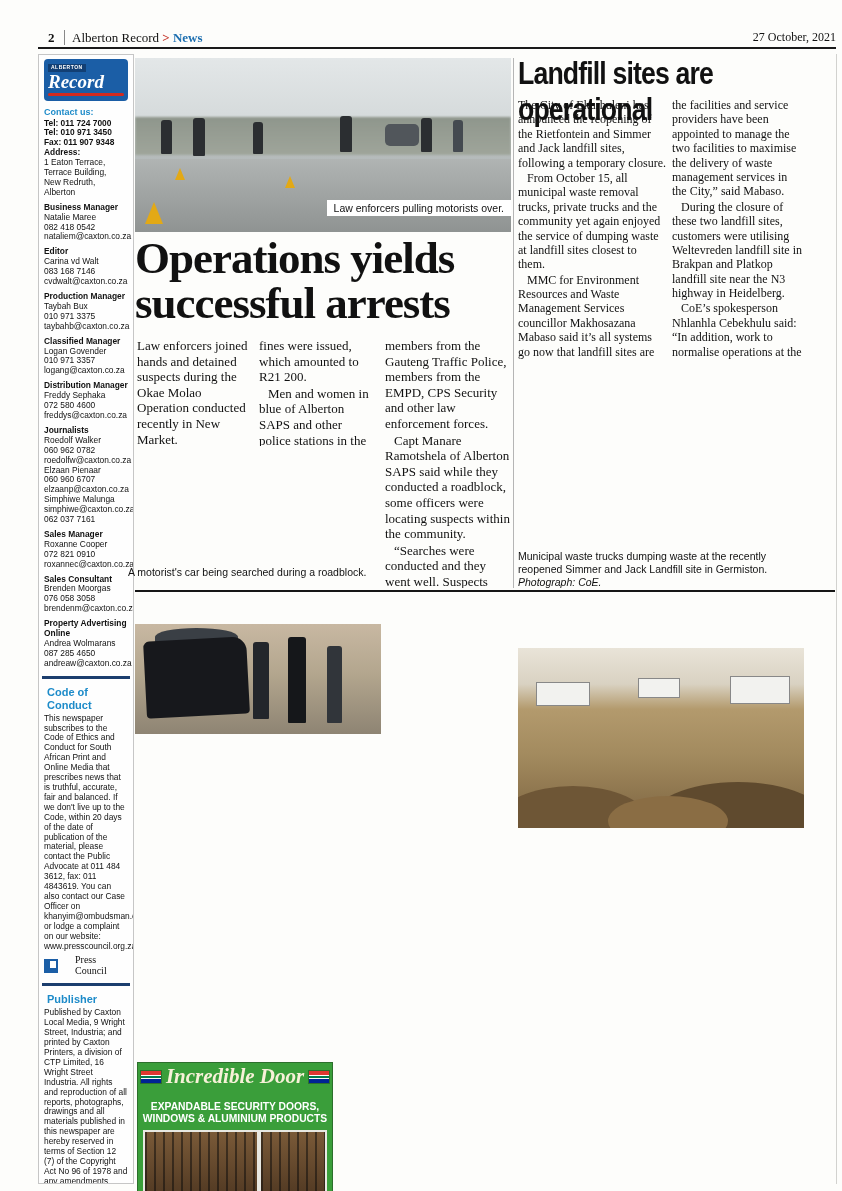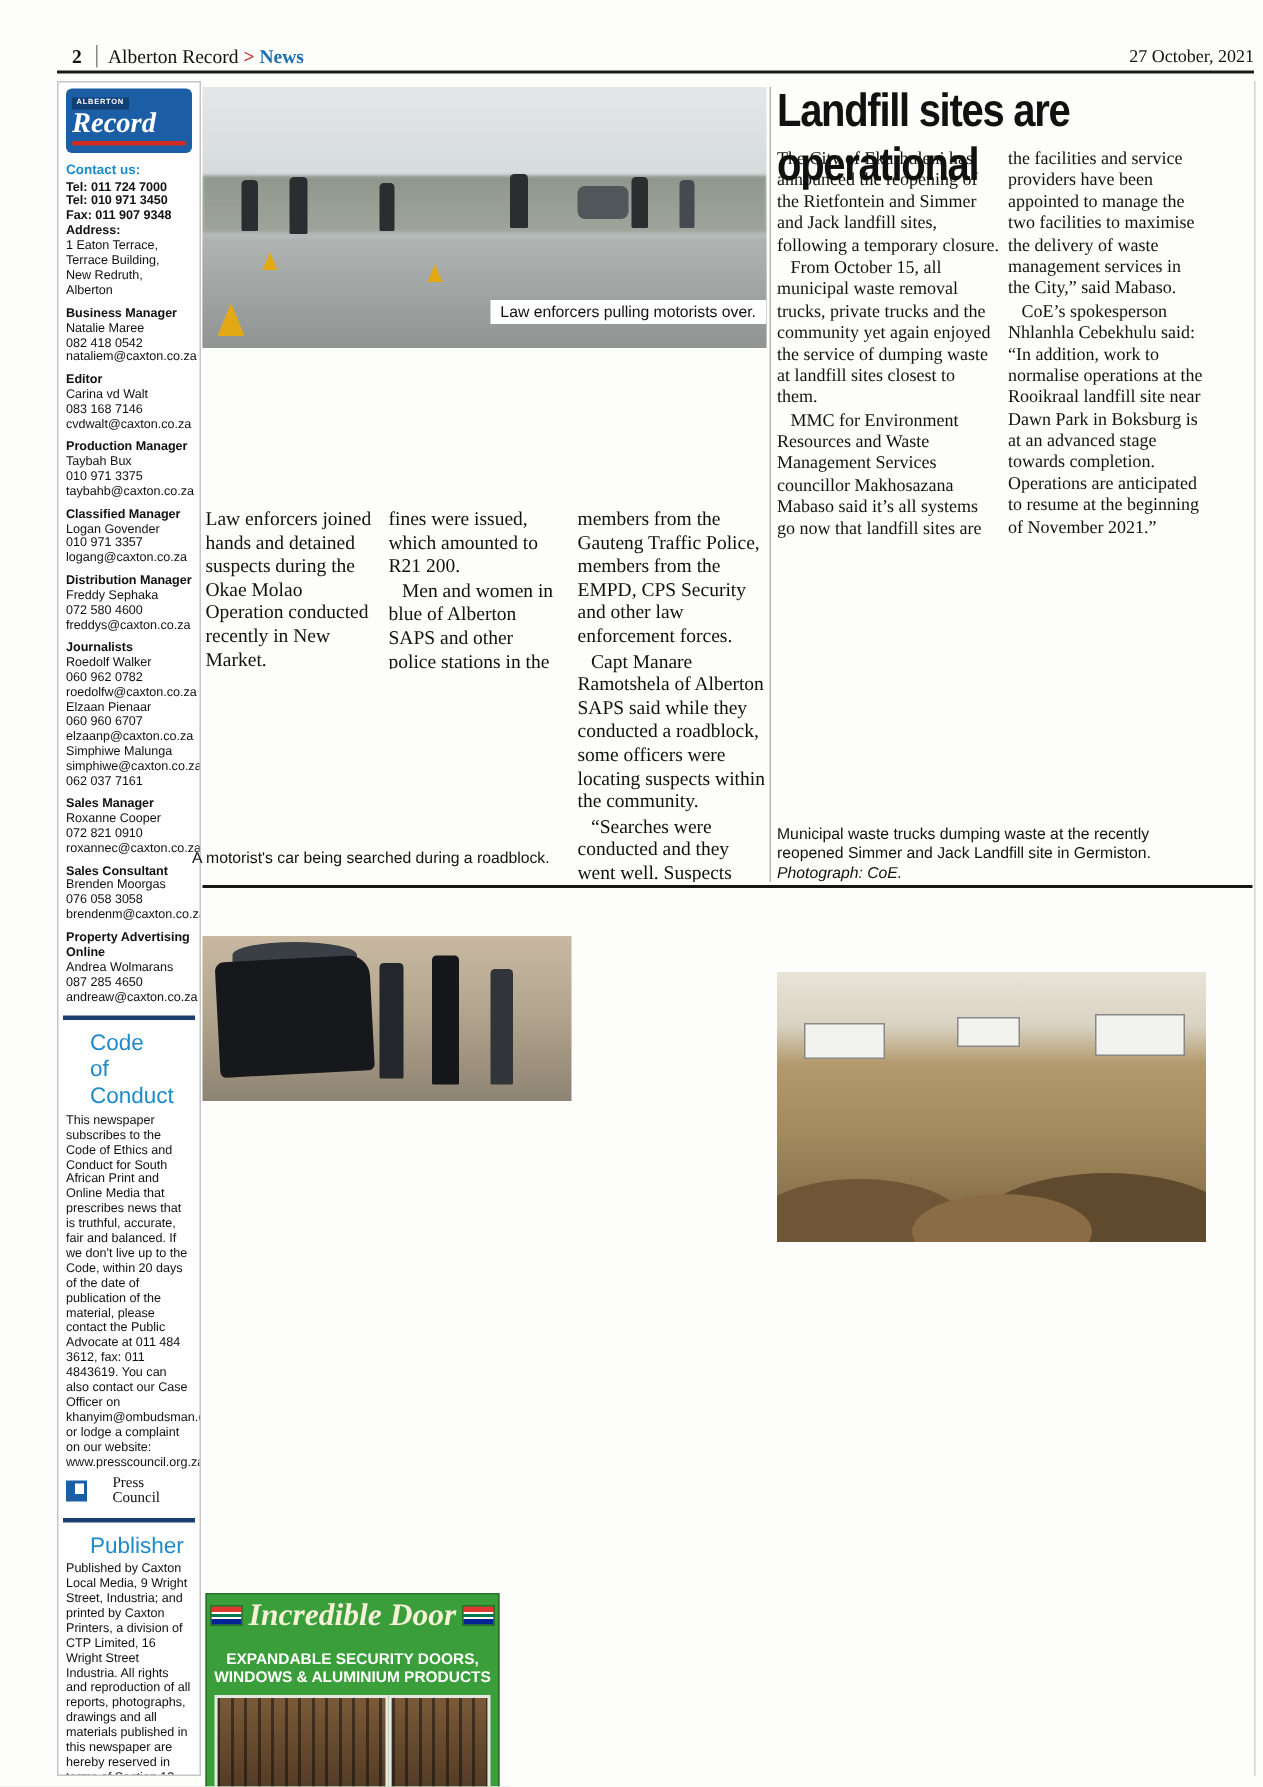--- a/index.html
+++ b/index.html
@@ -13,21 +13,21 @@
   .hdr-rule{background:#1a1a1a;}
   
   #sidebar{left:38px;top:54px;width:96px;height:1130px;background:#fefefe;
            border:1px solid #c6c6c6;box-sizing:border-box;padding:4px 5px;
            font-family:"Liberation Sans",sans-serif;font-size:8.4px;line-height:1.18;overflow:hidden;}
   .side-logo{background:#1b5ea6;border-radius:4px;padding:3px 4px 5px;position:relative;margin-bottom:6px;}
   .side-logo .alb{color:#fff;font-size:5px;font-weight:bold;letter-spacing:.5px;background:#123f74;display:inline-block;padding:1px 3px;}
   .side-logo .rec{color:#fff;font-family:"Liberation Serif",serif;font-style:italic;font-weight:bold;font-size:19px;line-height:1;}
   .side-logo .swoosh{height:3px;background:#d22a1f;border-radius:2px;margin-top:2px;}
   .side-h{color:#1d8bc9;font-weight:bold;font-size:9px;margin:4px 0 1px;}
-  .side-h2{color:#1d8bc9;font-weight:normal;font-size:15px;margin:4px 16px 2px;}
+  .side-h2{color:#1d8bc9;font-weight:bold;font-size:11px;margin:4px 3px 2px;}
   .s-role{font-weight:bold;margin-top:5px;}
   .side-rule{height:3px;background:#1c3e6e;margin:7px -2px;}
   .b{font-weight:bold;}
   .pc-row{display:flex;align-items:center;gap:17px;margin:4px 0;}
   .pc-icon{width:14px;height:14px;background:#1b5ea6;position:relative;flex:0 0 auto;}
   .pc-icon:after{content:"";position:absolute;right:2px;top:2px;width:6px;height:7px;background:#fff;}
   .pc-name{font-family:"Liberation Serif",serif;font-size:10px;line-height:1.05;}
   
   .headline{font-weight:bold;letter-spacing:-1px;}
   .cols p{margin:0 0 1px;}
@@ -184,20 +184,21 @@
     <div class="fig" style="left:205px;top:58px;width:12px;height:36px;"></div>
     <div class="fig" style="left:286px;top:60px;width:11px;height:34px;"></div>
     <div class="fig" style="left:318px;top:62px;width:10px;height:32px;background:#444a50;"></div>
     <div class="fig" style="left:250px;top:66px;width:34px;height:22px;border-radius:5px;background:#51565b;"></div>
     <div class="cone" style="left:40px;bottom:52px;"></div>
     <div class="cone" style="left:150px;bottom:44px;"></div>
     <div class="cone" style="left:10px;bottom:8px;border-left-width:9px;border-right-width:9px;border-bottom-width:22px;"></div>
     <div class="ph-cap" style="right:0;bottom:16px;">Law enforcers pulling motorists over.</div>
   </div>
 
+  <div class="abs headline" style="left:135px;top:236px;width:380px;font-size:45px;line-height:.99;">Operations yields successful arrests</div>
 
   <div class="abs col cols" style="left:137px;top:338px;width:114px;height:108px;">
       <p>Law enforcers joined hands and detained suspects during the Okae Molao Operation conducted recently in New Market.</p>
       <p>At least 21 suspects were arrested for different crimes and 52 traffic</p>
     </div>
   <div class="abs col cols" style="left:259px;top:338px;width:118px;height:108px;">
       <p>fines were issued, which amounted to R21 200.</p>
       <p>Men and women in blue of Alberton SAPS and other police stations in the district were out in large numbers to combat crime in the streets of Alberton.</p>
     </div>
   <div class="abs col cols" style="left:385px;top:338px;width:126px;height:250px;">
@@ -219,20 +220,21 @@
 
   <div class="abs sans" style="left:518px;top:56px;width:330px;font-weight:bold;font-size:31px;letter-spacing:-1px;transform:scaleX(.86);transform-origin:left;">Landfill sites are operational</div>
 
   <div class="abs col cols" style="left:518px;top:98px;width:148px;height:262px;font-size:12px;">
       <p>The City of Ekurhuleni has announced the reopening of the Rietfontein and Simmer and Jack landfill sites, following a temporary closure.</p>
       <p>From October 15, all municipal waste removal trucks, private trucks and the community yet again enjoyed the service of dumping waste at landfill sites closest to them.</p>
       <p>MMC for Environment Resources and Waste Management Services councillor Makhosazana Mabaso said it’s all systems go now that landfill sites are back to being fully operational.</p>
     </div>
   <div class="abs col cols" style="left:672px;top:98px;width:132px;height:262px;font-size:12px;">
       <p>the facilities and service providers have been appointed to manage the two facilities to maximise the delivery of waste management services in the City,” said Mabaso.</p>
+      <p>During the closure of these two landfill sites, customers were utilising Weltevreden landfill site in Brakpan and Platkop landfill site near the N3 highway in Heidelberg.</p>
       <p>CoE’s spokesperson Nhlanhla Cebekhulu said: “In addition, work to normalise operations at the Rooikraal landfill site near Dawn Park in Boksburg is at an advanced stage towards completion. Operations are anticipated to resume at the beginning of November 2021.”</p>
     </div>
 
   <div class="abs ph ph3" style="left:518px;top:364px;width:286px;height:180px;">
     <div class="truck" style="left:18px;top:34px;width:52px;height:22px;"></div>
     <div class="truck" style="left:120px;top:30px;width:40px;height:18px;"></div>
     <div class="truck" style="right:14px;top:28px;width:58px;height:26px;"></div>
     <div class="mound" style="left:-20px;bottom:-28px;width:150px;height:70px;"></div>
     <div class="mound" style="right:-24px;bottom:-34px;width:180px;height:80px;background:#5f4a2e;"></div>
     <div class="mound" style="left:90px;bottom:-18px;width:120px;height:50px;background:#8a6d44;"></div>

